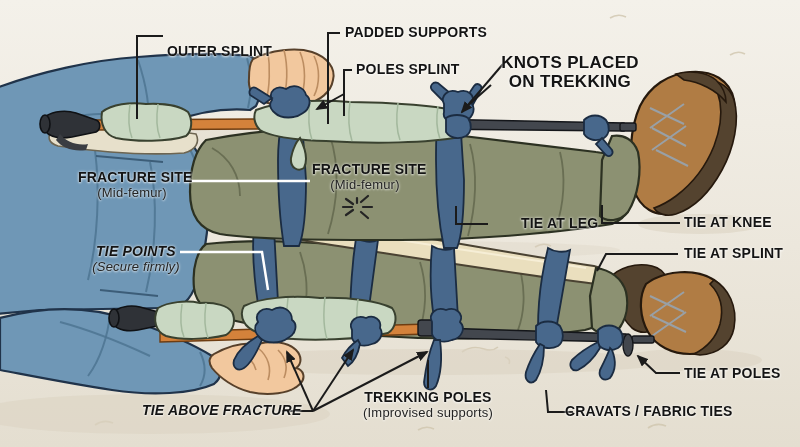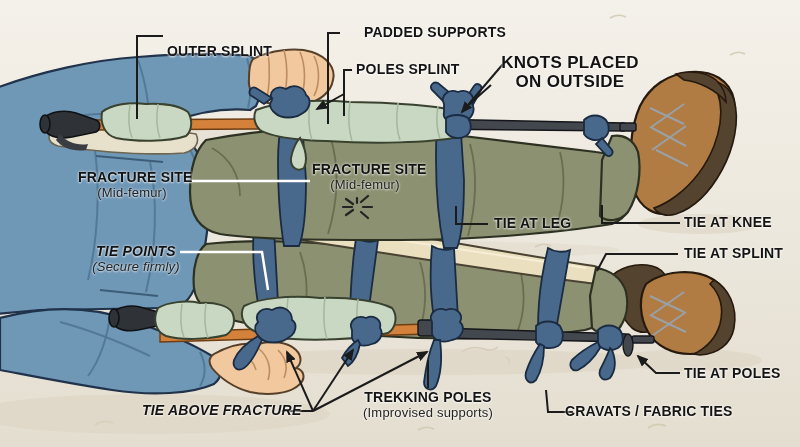--- a/index.html
+++ b/index.html
@@ -271,45 +271,45 @@
       <path class="c-line" d="M428,388 L428,360"></path>
       <path class="c-line" d="M282,411 L313,411"></path>
       <path class="c-line" d="M313,411 L287,352" marker-end="url(#ah)"></path>
       <path class="c-line" d="M313,411 L353,350" marker-end="url(#ah)"></path>
       <path class="c-line" d="M313,411 L427,352" marker-end="url(#ah)"></path>
     </g>
   </svg>
 
   <div class="lbl" style="left:167px;top:43px;">OUTER SPLINT</div>
 
-  <div class="lbl" style="left:364px;top:24px;text-align:right;">PADDED SUPPORTS</div>
+  <div class="lbl" style="left:345px;top:24px;text-align:right;">PADDED SUPPORTS</div>
 
   <div class="lbl" style="left:356px;top:61px;">POLES SPLINT</div>
 
   <div class="lbl big center" style="left:500px;top:53px;width:140px;">
     <span>KNOTS PLACED</span><br>
-    <span>ON OUTSIDE</span>
+    <span>ON TREKKING</span>
   </div>
 
   <div class="lbl center" style="left:78px;top:169px;width:108px;">
     <span>FRACTURE SITE</span>
     <span class="sub">(Mid-femur)</span>
   </div>
 
   <div class="lbl center" style="left:312px;top:161px;width:106px;">
     <span>FRACTURE SITE</span>
     <span class="sub">(Mid-femur)</span>
   </div>
 
   <div class="lbl center" style="left:88px;top:243px;width:96px;font-style:italic;">
     <span>TIE POINTS</span>
     <span class="sub">(Secure firmly)</span>
   </div>
 
-  <div class="lbl" style="left:494px;top:215px;">TIE AT LEG</div>
+  <div class="lbl" style="left:521px;top:215px;">TIE AT LEG</div>
 
   <div class="lbl" style="left:684px;top:214px;">TIE AT KNEE</div>
 
   <div class="lbl" style="left:684px;top:245px;">TIE AT SPLINT</div>
 
   <div class="lbl" style="left:684px;top:365px;">TIE AT POLES</div>
 
   <div class="lbl" style="left:142px;top:402px;font-style:italic;">TIE ABOVE FRACTURE</div>
 
   <div class="lbl center" style="left:352px;top:389px;width:152px;">

